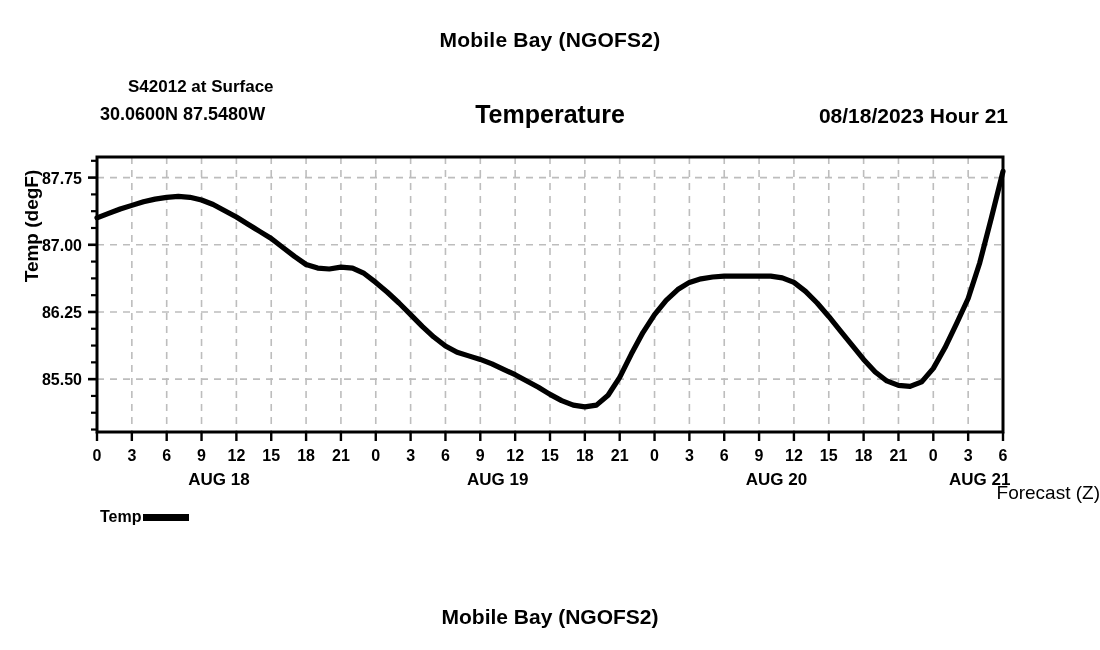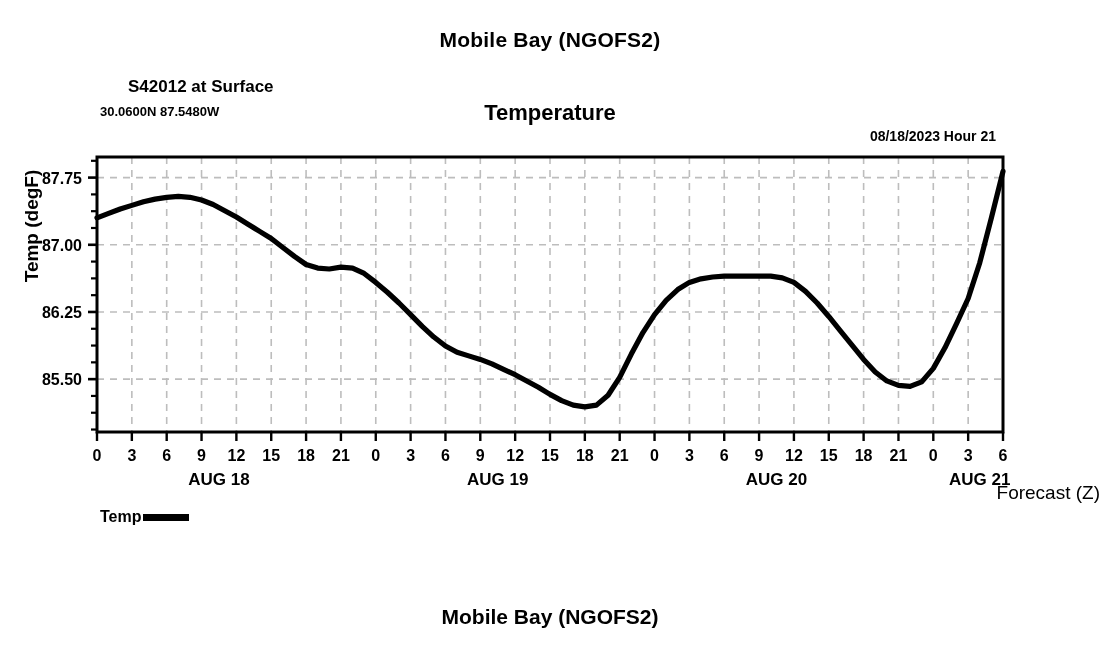--- a/index.html
+++ b/index.html
@@ -35,39 +35,38 @@
     top: 77px;
     left: 100px;
     font-size: 17px;
     font-weight: bold;
     margin-left: 28px;
   }
   .station-line2 {
     position: absolute;
     top: 104px;
     left: 100px;
-    font-size: 13px;
+    font-size: 18px;
     font-weight: bold;
   }
   .subtitle-center {
     position: absolute;
     top: 100px;
     left: 0;
     width: 1100px;
     text-align: center;
-    font-size: 22px;
+    font-size: 25px;
     font-weight: bold;
   }
   .datestamp {
     position: absolute;
     top: 104px;
-    right: 104px;
-    font-size: 14px;
-    font-weight: bold;
-    margin-top: 24px;
+    right: 92px;
+    font-size: 21px;
+    font-weight: bold;
   }
   .ylabel {
     position: absolute;
     left: -78px;
     top: 215px;
     width: 220px;
     text-align: center;
     font-size: 19px;
     font-weight: bold;
     transform: rotate(-90deg);

